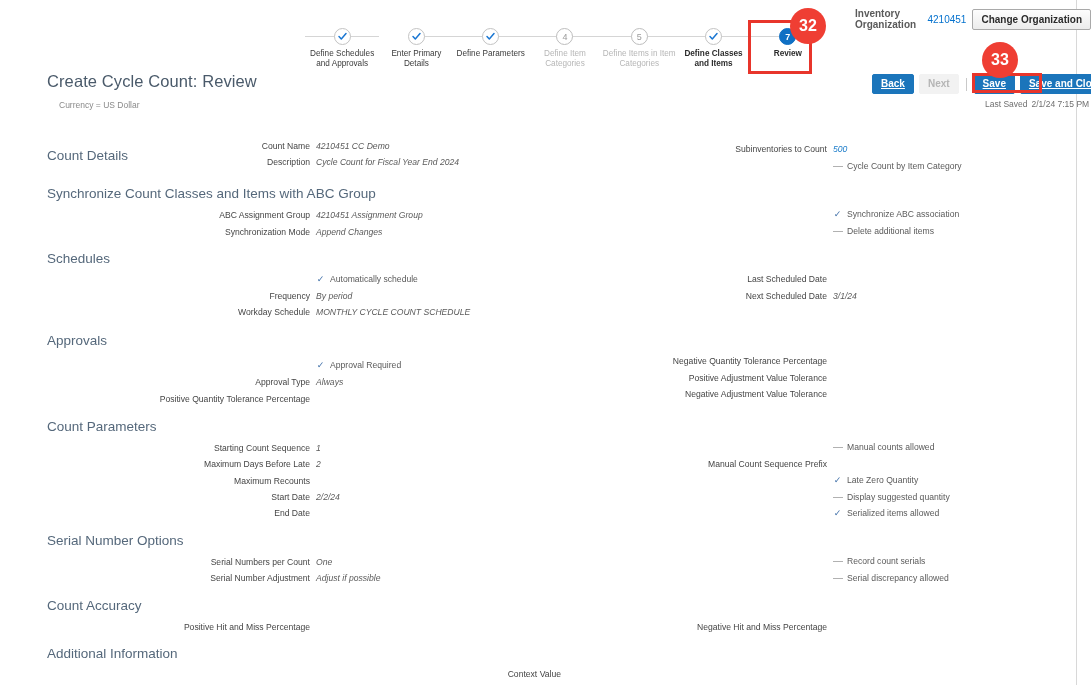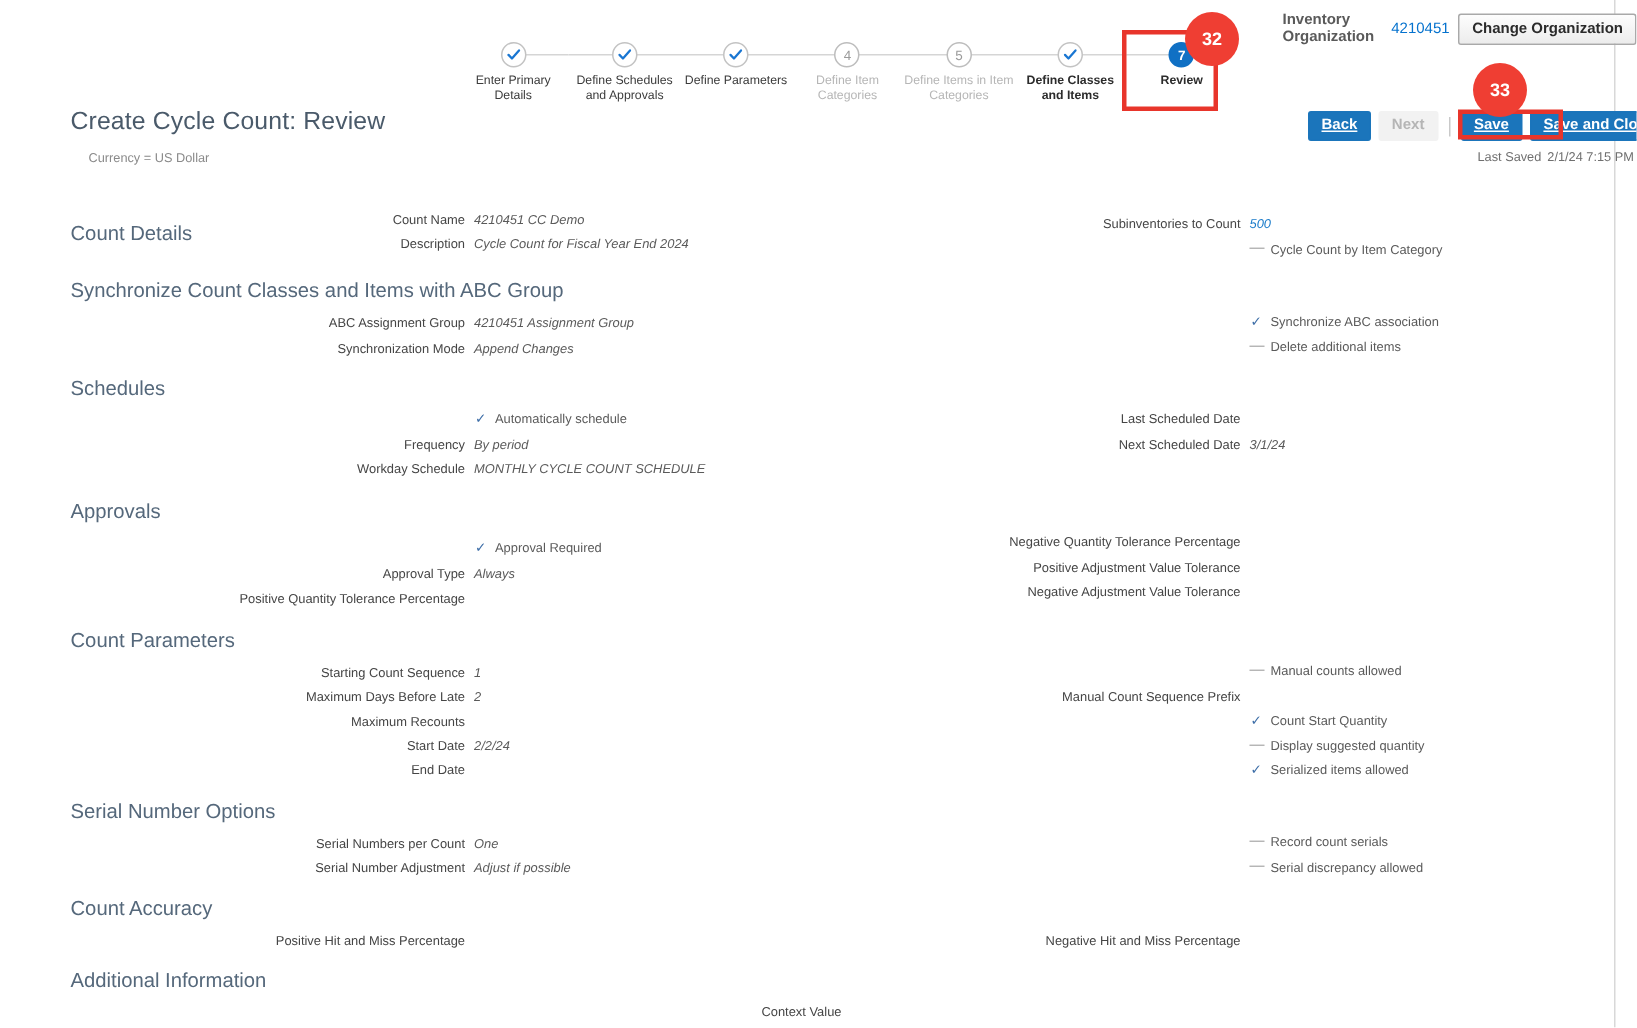--- a/index.html
+++ b/index.html
@@ -139,21 +139,21 @@
   .hl-box.review { left: 748px; top: 20px; width: 64px; height: 54px; }
   .hl-box.saveclose { left: 972px; top: 73px; width: 70px; height: 20px; }
 
   .badge {
     position: absolute;
     width: 36px;
     height: 36px;
     border-radius: 50%;
     background: #ef3e33;
     color: #ffffff;
-    font-size: 12px;
+    font-size: 16px;
     font-weight: bold;
     display: flex;
     align-items: center;
     justify-content: center;
     z-index: 9;
     font-family: "Liberation Sans", sans-serif;
   }
   .badge.b32 { left: 790px; top: 8px; }
   .badge.b33 { left: 982px; top: 42px; }
 
@@ -291,39 +291,39 @@
 
   <div class="org-bar">
     <span class="org-label">Inventory Organization</span>
     <span class="org-value">4210451</span>
     <button class="change-org-btn">Change Organization</button>
   </div>
 
   <div class="train">
     <div class="train-steps" id="train-steps">
         <div class="step">
-          <span class="step-line right"></span>
-          <span class="step-circle done">
-            <svg width="11" height="11" viewBox="0 0 11 11">
-              <path d="M2 5.6 L4.3 8 L9 2.6" fill="none" stroke="#1976d2" stroke-width="1.5" stroke-linecap="round" stroke-linejoin="round"></path>
-            </svg>
-          </span>
-          <span class="step-label">Enter Primary Details</span>
-        </div>
-        <div class="step">
           <span class="step-line left"></span>
           <span class="step-line right"></span>
           <span class="step-circle done">
             <svg width="11" height="11" viewBox="0 0 11 11">
               <path d="M2 5.6 L4.3 8 L9 2.6" fill="none" stroke="#1976d2" stroke-width="1.5" stroke-linecap="round" stroke-linejoin="round"></path>
             </svg>
           </span>
           <span class="step-label">Define Schedules and Approvals</span>
         </div>
         <div class="step">
+          <span class="step-line right"></span>
+          <span class="step-circle done">
+            <svg width="11" height="11" viewBox="0 0 11 11">
+              <path d="M2 5.6 L4.3 8 L9 2.6" fill="none" stroke="#1976d2" stroke-width="1.5" stroke-linecap="round" stroke-linejoin="round"></path>
+            </svg>
+          </span>
+          <span class="step-label">Enter Primary Details</span>
+        </div>
+        <div class="step">
           <span class="step-line left"></span>
           <span class="step-line right"></span>
           <span class="step-circle done">
             <svg width="11" height="11" viewBox="0 0 11 11">
               <path d="M2 5.6 L4.3 8 L9 2.6" fill="none" stroke="#1976d2" stroke-width="1.5" stroke-linecap="round" stroke-linejoin="round"></path>
             </svg>
           </span>
           <span class="step-label">Define Parameters</span>
         </div>
         <div class="step">
@@ -483,21 +483,21 @@
       <div class="frow" style="left: 827px; top: 459px; width: 0px;">
         <span class="lbl">Manual Count Sequence Prefix</span>
         <span class="val"></span>
       </div>
       <div class="crow" style="left: 833px; top: 442px;">
         <span class="mark dash">—</span>
         <span>Manual counts allowed</span>
       </div>
       <div class="crow" style="left: 833px; top: 475px;">
         <span class="mark">✓</span>
-        <span>Count Start Quantity</span>
+        <span>Late Zero Quantity</span>
       </div>
       <div class="crow" style="left: 833px; top: 492px;">
         <span class="mark dash">—</span>
         <span>Display suggested quantity</span>
       </div>
       <div class="crow" style="left: 833px; top: 508px;">
         <span class="mark">✓</span>
         <span>Serialized items allowed</span>
       </div>
       <div class="section-head" style="top: 533px;">Serial Number Options</div>

